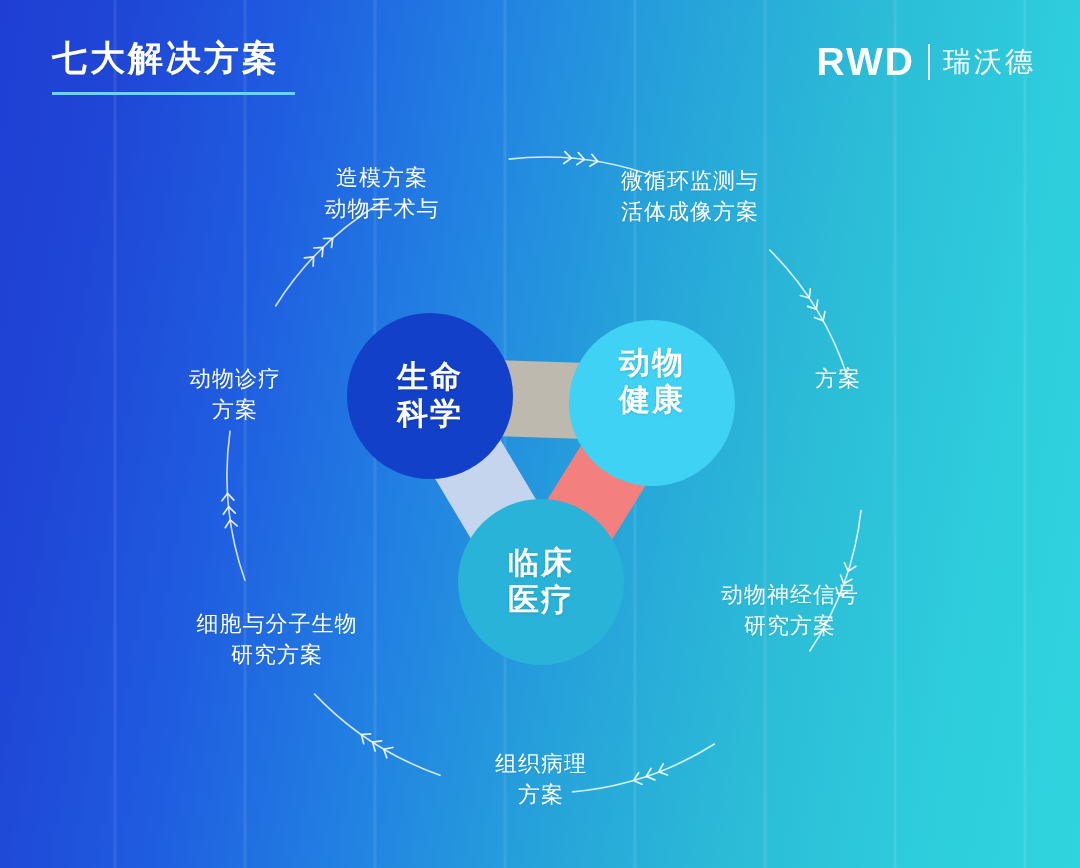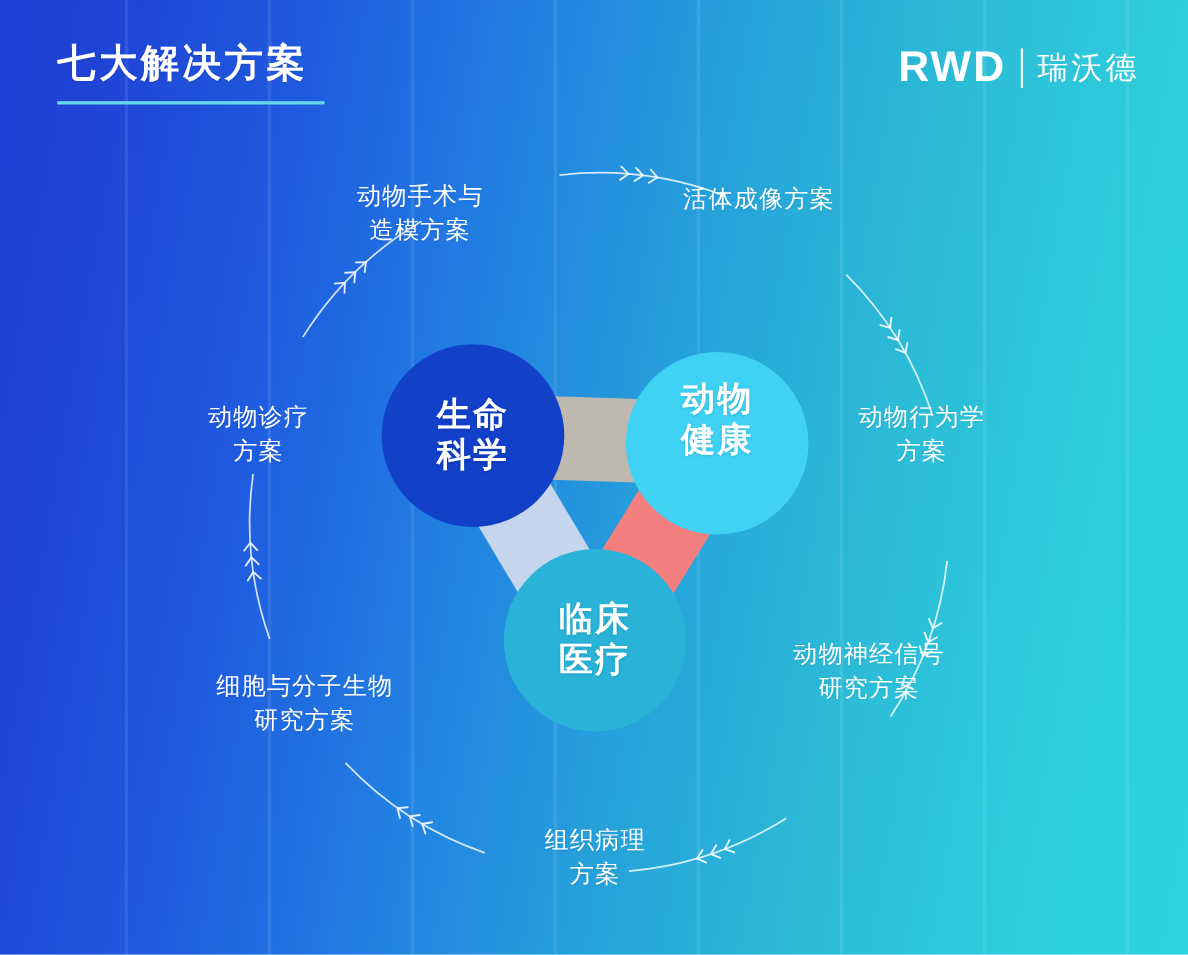--- a/index.html
+++ b/index.html
@@ -182,28 +182,28 @@
       </svg>
 
     <div id="text-layer">
         <div class="node-label" style="font-size: 31px; width: 199.2px; left: 330.4px; top: 359.42px;">生命
 科学</div>
         <div class="node-label" style="font-size: 31px; width: 199.2px; left: 552.4px; top: 345px;">动物
 健康</div>
         <div class="node-label" style="font-size: 31px; width: 199.2px; left: 441.4px; top: 545.42px;">临床
 医疗</div>
         <div class="ring-label" style="left: 252px; top: 162px; width: 260px;">
+          <div>造模方案</div>
           <div>动物手术与</div>
-          <div>造模方案</div>
         </div>
         <div class="ring-label" style="left: 560px; top: 165px; width: 260px;">
+          <div>微循环监测与</div>
           <div>活体成像方案</div>
         </div>
         <div class="ring-label" style="left: 708px; top: 363px; width: 260px;">
-          <div>动物行为学</div>
           <div>方案</div>
         </div>
         <div class="ring-label" style="left: 660px; top: 579px; width: 260px; font-family: Liberation Serif, serif;">
           <div>动物神经信号</div>
           <div>研究方案</div>
         </div>
         <div class="ring-label" style="left: 411px; top: 748px; width: 260px;">
           <div>组织病理</div>
           <div>方案</div>
         </div>

